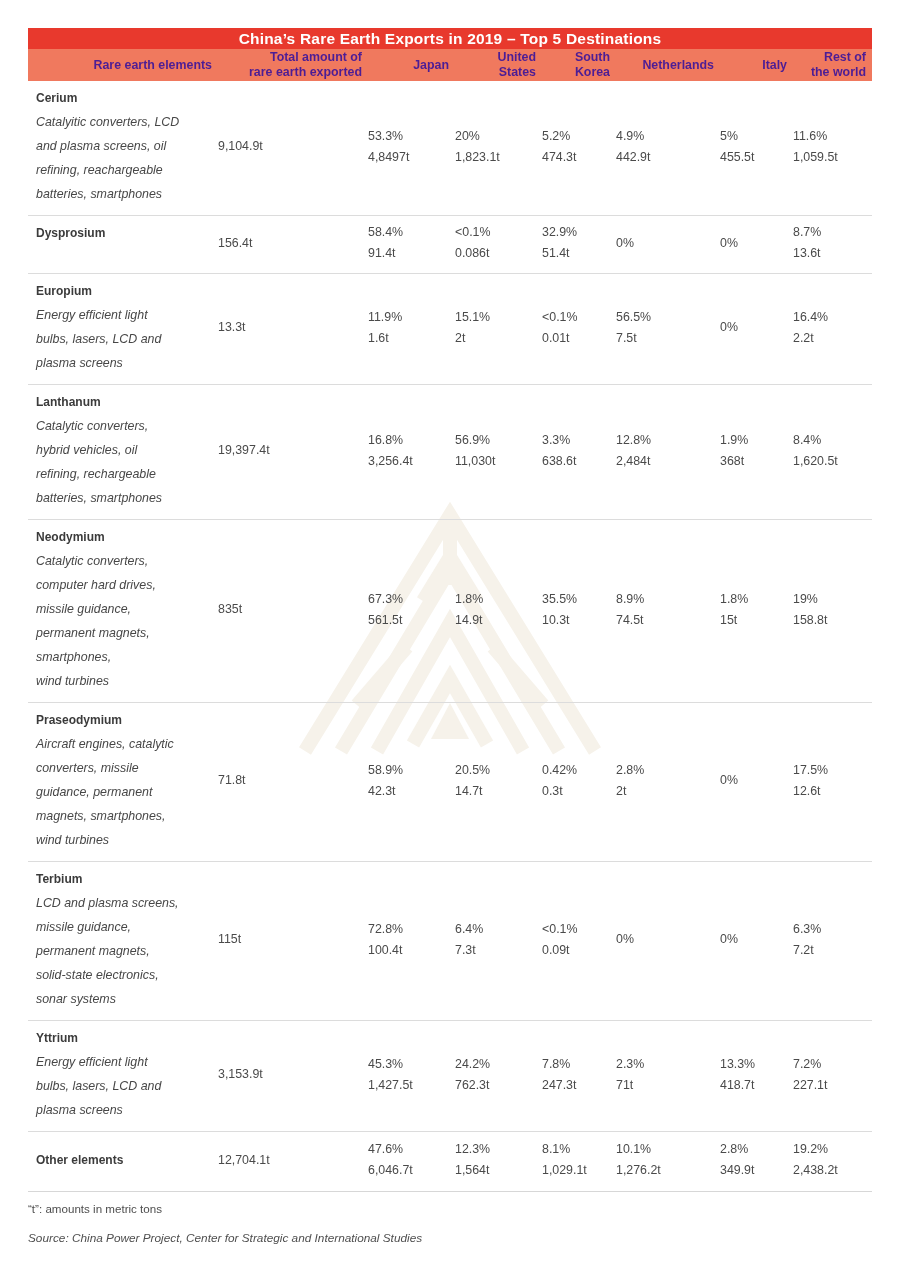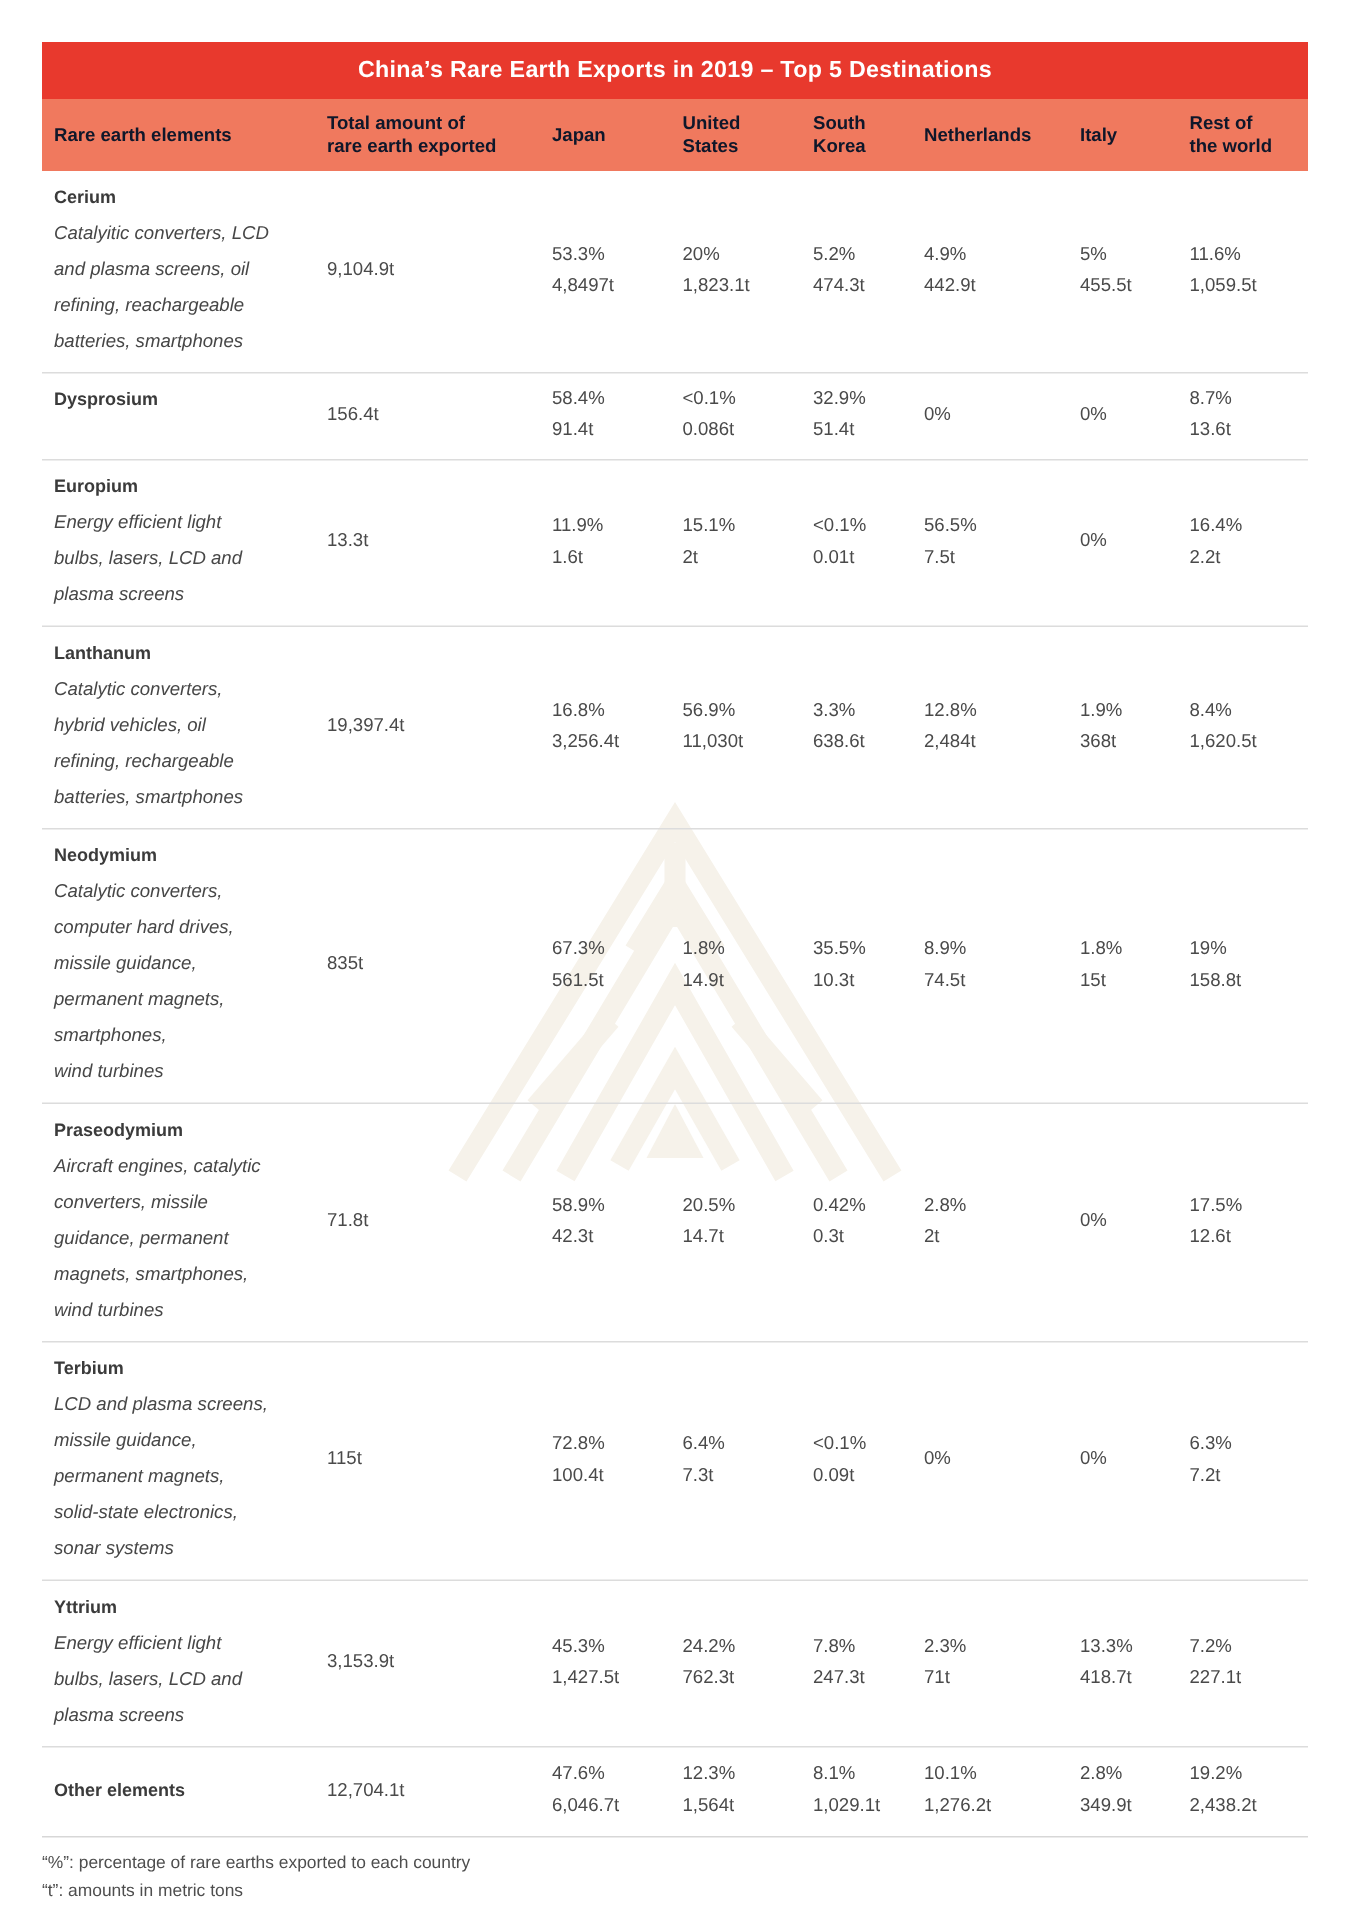--- a/index.html
+++ b/index.html
@@ -10,35 +10,36 @@
     color: #454545;
     position: relative;
     overflow: hidden;
   }
   .infographic {
     position: absolute;
     left: 28px; top: 28px;
     width: 844px;
   }
   .title-bar {
-    height: 38px;
+    height: 21px;
     display: flex; align-items: center; justify-content: center;
     color: #ffffff;
     font-size: 15.5px;
     font-weight: 700;
     letter-spacing: 0.2px;
   }
   .header-row {
-    height: 48px;
+    height: 32px;
     display: grid;
     grid-template-columns: 190px 150px 87px 87px 74px 104px 73px 79px;
     align-items: center;
-    color: #0f172a;
+    color: #4c1d95;
     font-size: 12.4px;
     font-weight: 700;
+    text-align: right;
   }
   .header-cell { white-space: pre-line; line-height: 15px; padding-right: 6px; }
   .header-cell.first { padding-left: 8px; }
   .table-body { position: relative; background: #ffffff; }
   .watermark {
     position: absolute;
     left: 50%; top: 408px;
     transform: translateX(-50%);
     pointer-events: none;
   }
@@ -418,19 +419,18 @@
           <span class="tons-value">349.9t</span>
         </div>
         <div class="export-cell">
           <span class="pct-value">19.2%</span>
           <span class="tons-value">2,438.2t</span>
         </div>
       </div>
     </div>
 
   <div class="footer-notes">
-    <div>“%”: percentage of rare earths exported to each country</div>
     <div>“t”: amounts in metric tons</div>
   </div>
 
   <div class="source-line">Source: China Power Project, Center for Strategic and International Studies</div>
 
 </div>
 
 </body></html>

